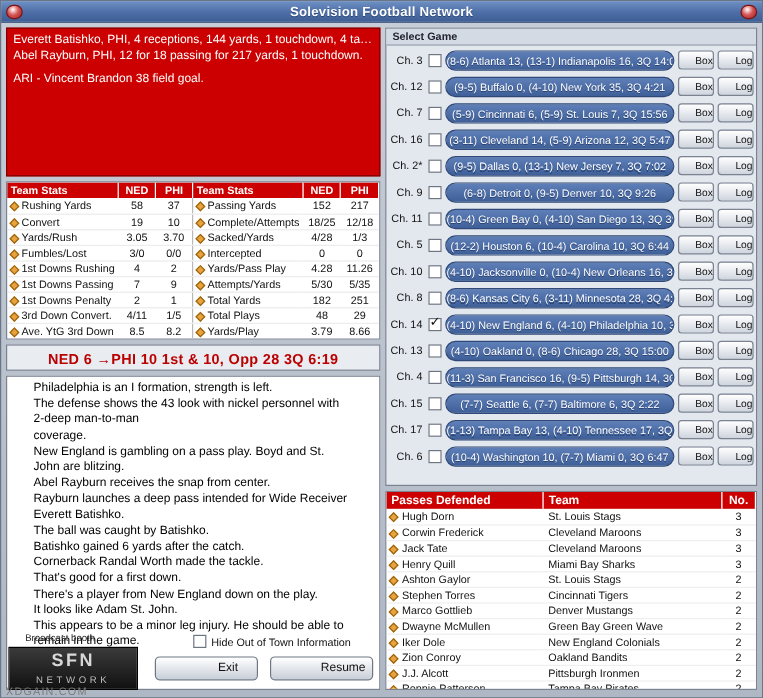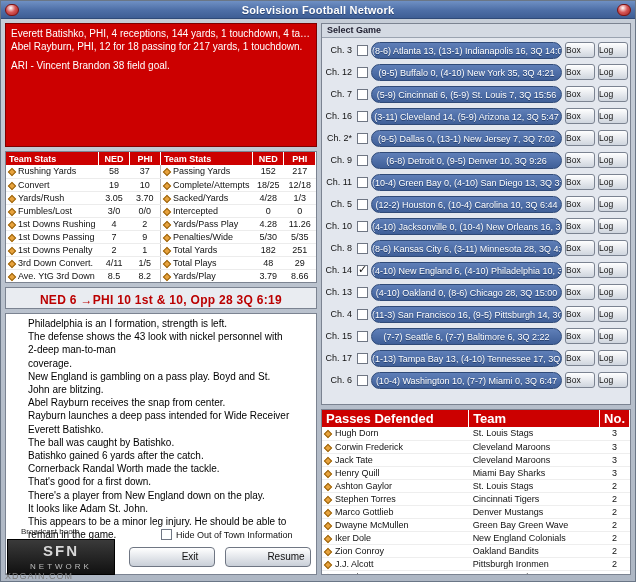--- a/index.html
+++ b/index.html
@@ -208,40 +208,40 @@
     text-shadow: 0 1px 0 #26406e;
   }
   .minibtn {
     width: 30px; height: 16px;
     background: linear-gradient(#ffffff, #cfd5de);
     border: 1px solid #7b8391;
     border-radius: 3px;
     font-size: 8.5px;
     color: #111;
     line-height: 14px;
-    text-align: left;
+    text-align: right;
     flex: 0 0 auto;
   }
 
   
   .pd-wrap {
     background: #ffffff;
     border: 1px solid #7b8391;
     flex: 1;
     overflow: hidden;
   }
   table.pd {
     width: 100%;
     border-collapse: collapse;
     font-size: 9px;
   }
   table.pd th {
     background: #cc0000;
     color: #fff;
-    font-size: 13px;
+    font-size: 10px;
     text-align: left;
     padding: 1px 4px;
     height: 14px;
     border-right: 1px solid #fff;
   }
   table.pd th.c { text-align: center; width: 28px; }
   table.pd td {
     height: 13px;
     padding: 0 4px;
     color: #111;
@@ -386,21 +386,21 @@
               <td class="num">4</td>
               <td class="num">2</td>
               <td class="lbl sep-col"><span class="bullet"></span><span>Yards/Pass Play</span></td>
               <td class="num">4.28</td>
               <td class="num">11.26</td>
             </tr>
             <tr>
               <td class="lbl"><span class="bullet"></span><span>1st Downs Passing</span></td>
               <td class="num">7</td>
               <td class="num">9</td>
-              <td class="lbl sep-col"><span class="bullet"></span><span>Penalties/Wide</span></td>
+              <td class="lbl sep-col"><span class="bullet"></span><span>Attempts/Yards</span></td>
               <td class="num">5/30</td>
               <td class="num">5/35</td>
             </tr>
             <tr>
               <td class="lbl"><span class="bullet"></span><span>1st Downs Penalty</span></td>
               <td class="num">2</td>
               <td class="num">1</td>
               <td class="lbl sep-col"><span class="bullet"></span><span>Total Yards</span></td>
               <td class="num">182</td>
               <td class="num">251</td>

